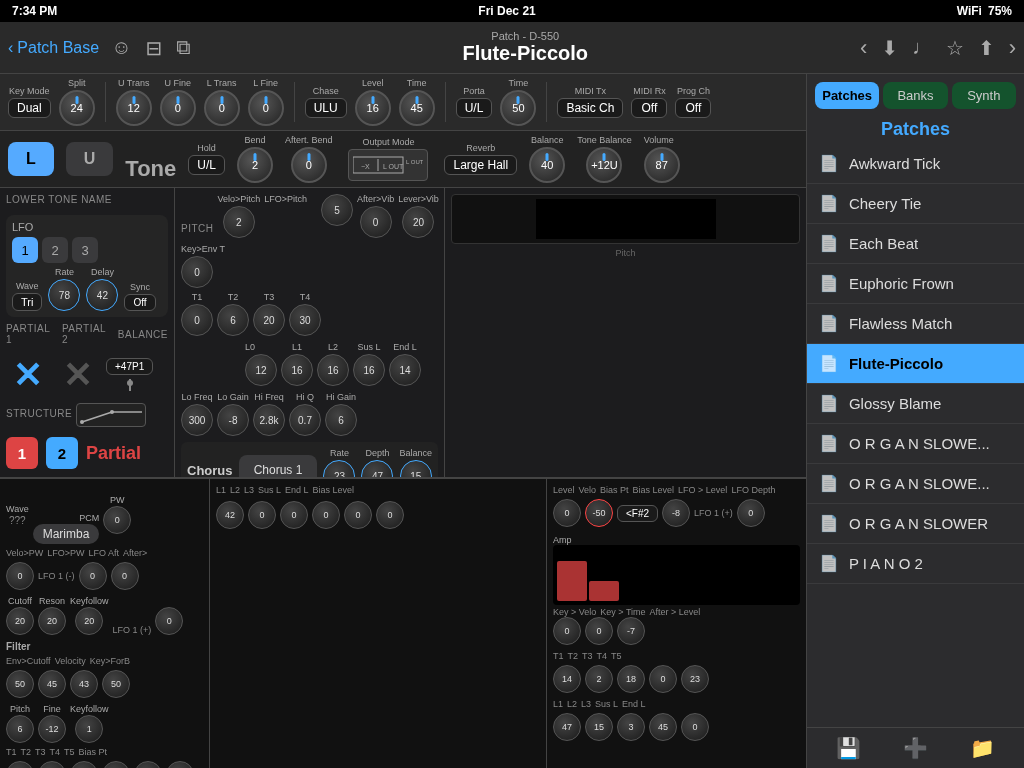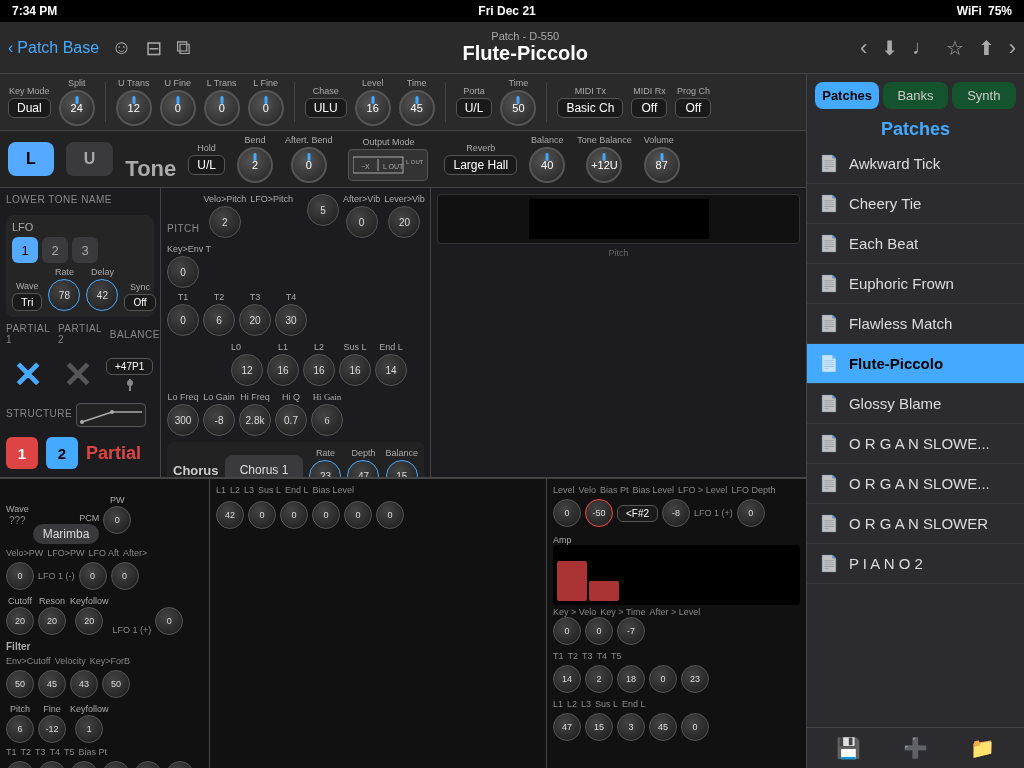--- a/index.html
+++ b/index.html
@@ -615,21 +615,21 @@
       <div style="display:flex;flex-direction:column;align-items:flex-start;gap:2px;">
         <div class="ctrl-label">Volume</div>
         <div class="ctrl-knob">
             <span>87</span>
           </div>
       </div>
     </div>
 
     <div style="display:flex;flex:1;overflow:hidden;border-bottom:1px solid #444;">
 
-      <div style="width:161px;background:#1c1c1e;border-right:1px solid #444;padding:6px;display:flex;flex-direction:column;gap:6px;">
+      <div style="width:175px;background:#1c1c1e;border-right:1px solid #444;padding:6px;display:flex;flex-direction:column;gap:6px;">
         <div>
           <div class="sec-header">Lower Tone Name</div>
         </div>
         <div class="lfo-section">
           <div class="lfo-title">LFO</div>
           <div class="lfo-nums">
             <div class="lfo-num active">1</div>
             <div class="lfo-num">2</div>
             <div class="lfo-num">3</div>
           </div>
@@ -791,21 +791,21 @@
             <div class="mini-knob">
                 <span>2.8k</span>
               </div>
           </div>
           <div style="display:flex;flex-direction:column;align-items:center;gap:2px;">
             <div class="ctrl-label">Hi Q</div>
             <div class="mini-knob">
                 <span>0.7</span>
               </div>
           </div>
-          <div style="display:flex;flex-direction:column;align-items:center;gap:2px;font-family:Liberation Serif, serif;">
+          <div style="display:flex;flex-direction:column;align-items:center;gap:2px;">
             <div class="ctrl-label">Hi Gain</div>
             <div class="mini-knob">
                 <span>6</span>
               </div>
           </div>
         </div>
 
         <div style="display:flex;gap:6px;align-items:center;background:#222;border-radius:6px;padding:6px;">
           <div class="chorus-label">Chorus</div>
           <div class="chorus-pill">Chorus 1</div>

